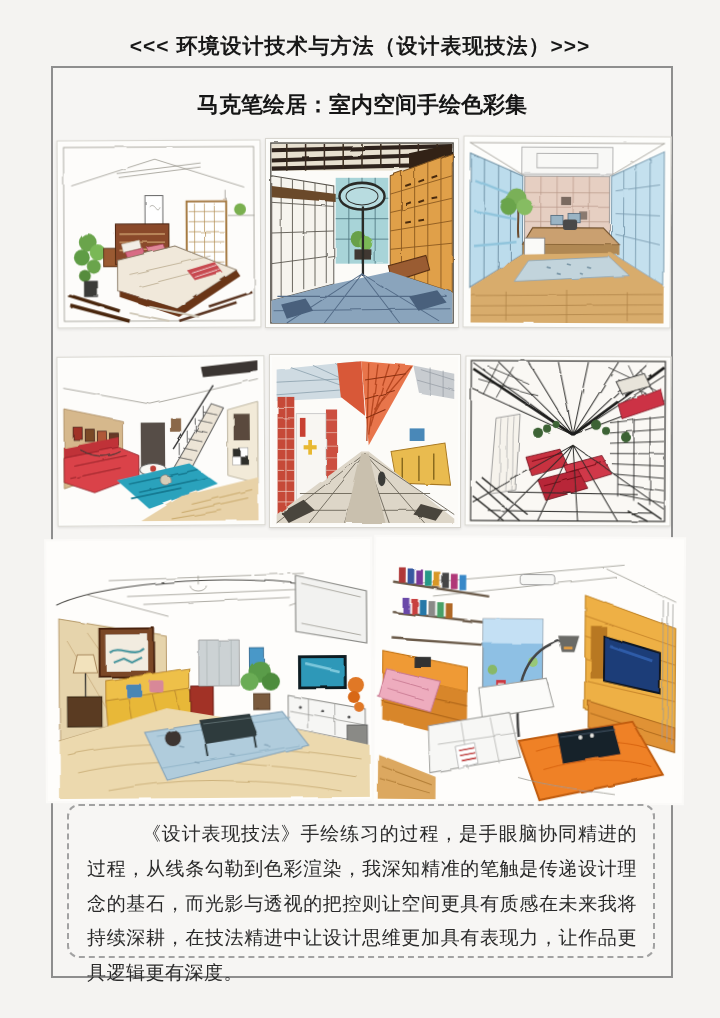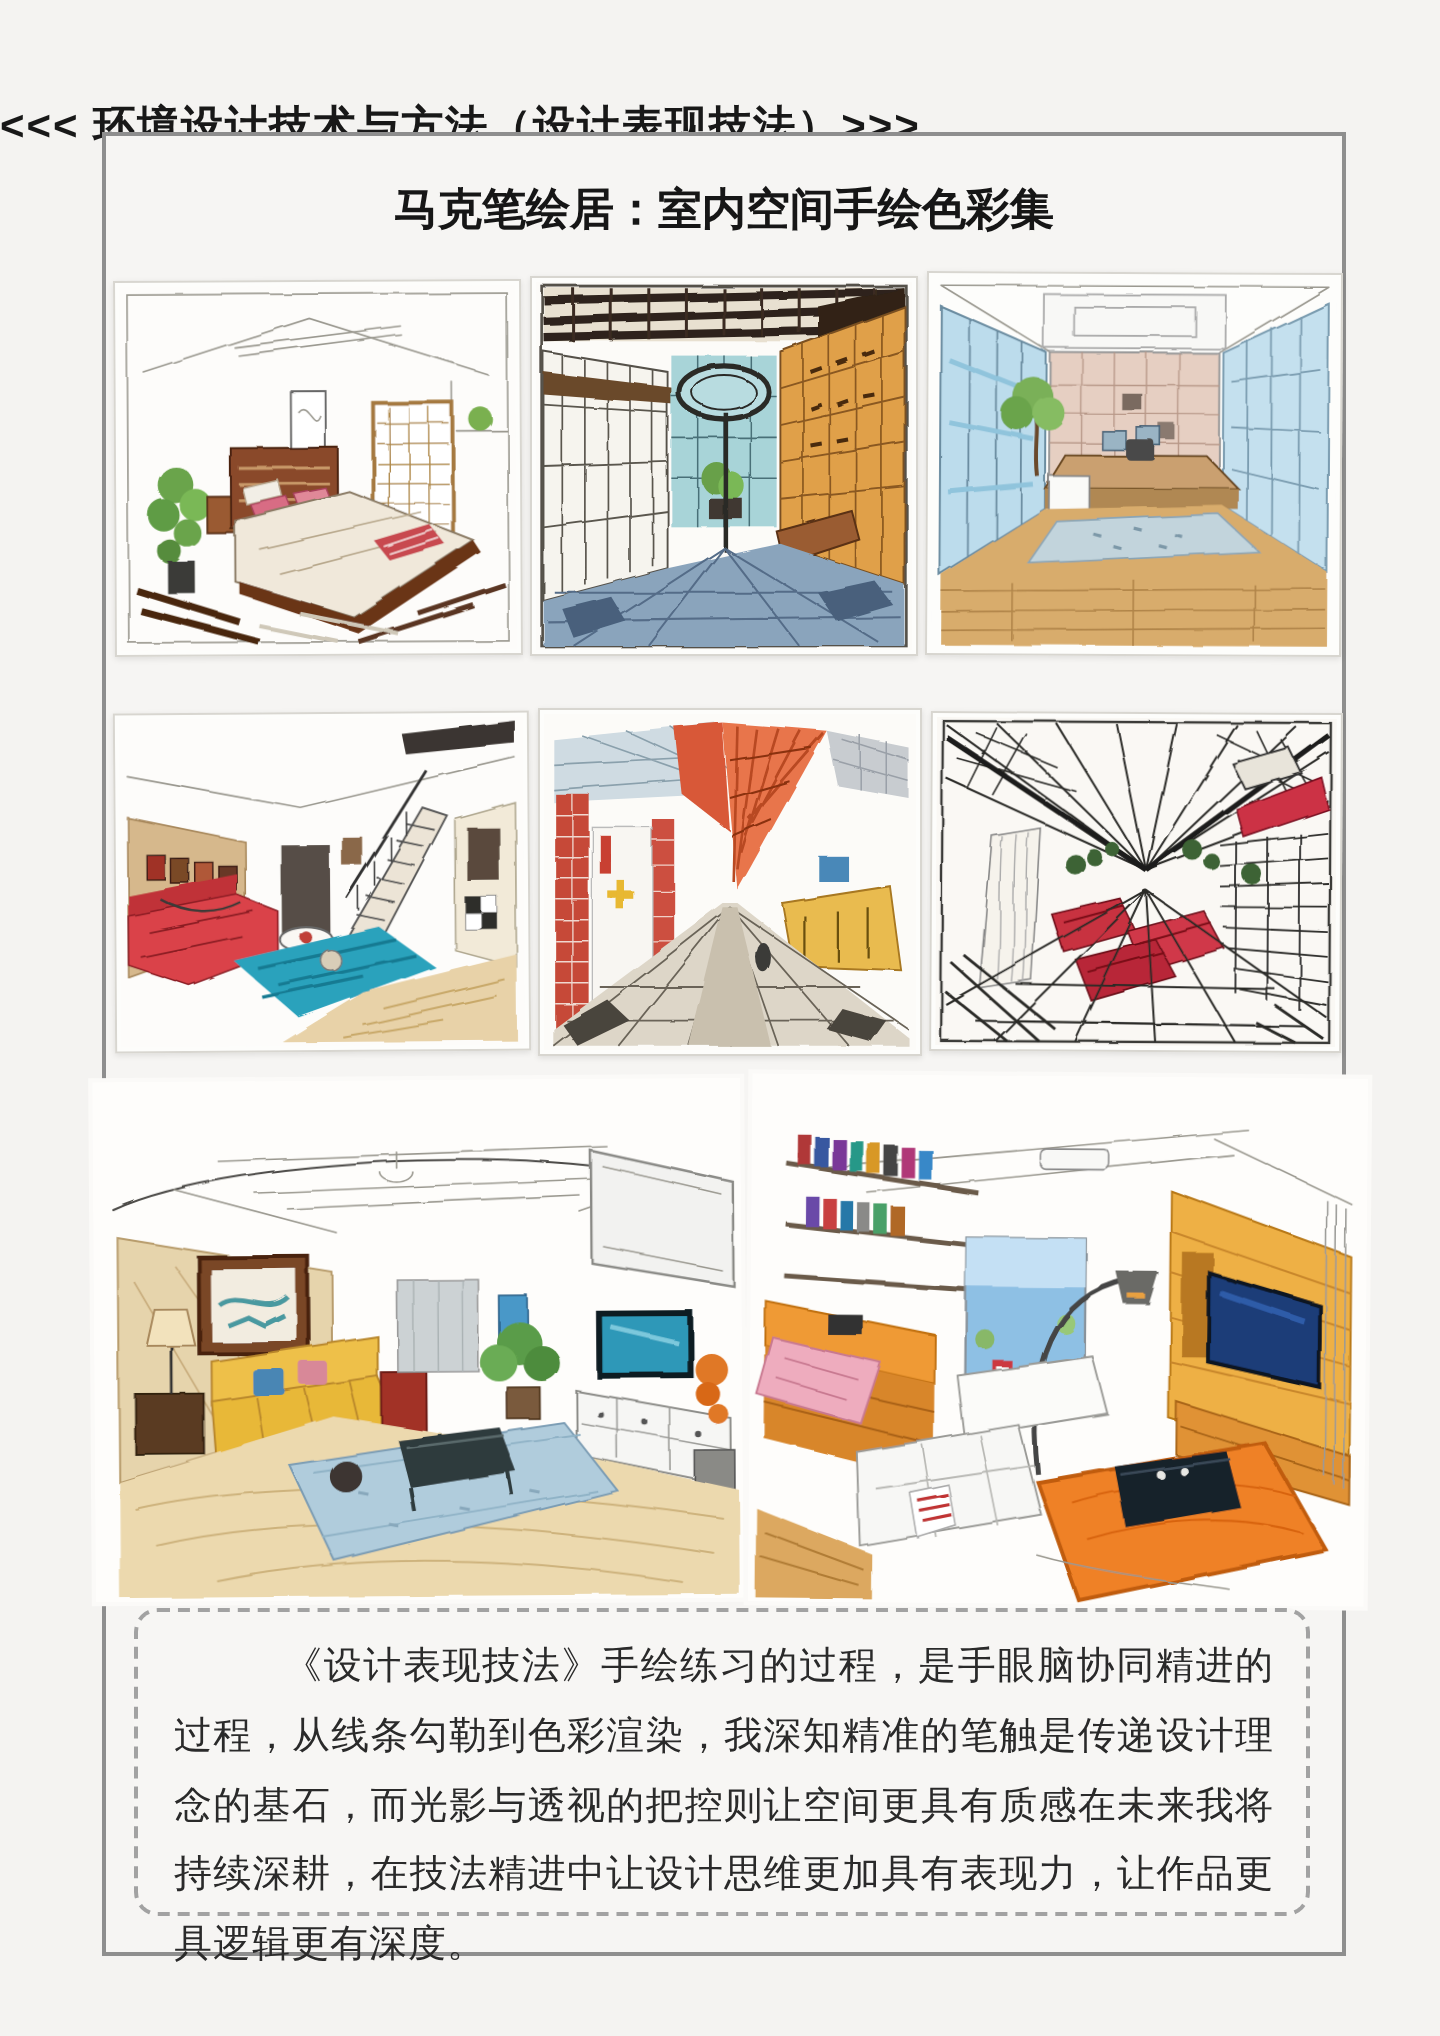--- a/index.html
+++ b/index.html
@@ -7,22 +7,22 @@
     width:720px;height:1018px;
     background:#f4f3f1;
     font-family:"Liberation Sans","DejaVu Sans",sans-serif;
     color:#1f1f1f;
     position:relative;
     overflow:hidden;
   }
   .page{position:absolute;inset:0;}
   .header-title{
     position:absolute;top:32px;left:0;width:100%;
-    text-align:left;font-size:21px;font-weight:bold;
-    letter-spacing:1px;color:#181818;margin-top:17px;
+    text-align:center;font-size:21px;font-weight:bold;
+    letter-spacing:1px;color:#181818;
   }
   .outer-box{
     position:absolute;left:51px;top:66px;width:622px;height:912px;
     border:2px solid #8e8e8e;background:#f6f5f3;box-sizing:border-box;
   }
   .subtitle{
     position:absolute;top:22px;left:0;width:100%;
     text-align:center;font-size:22px;font-weight:bold;color:#161616;
   }
   .ph{

